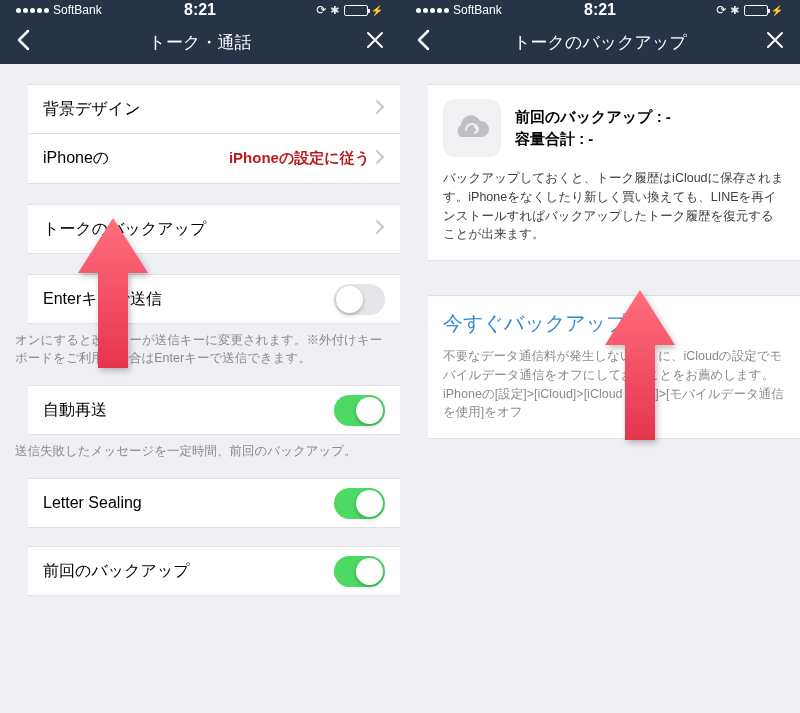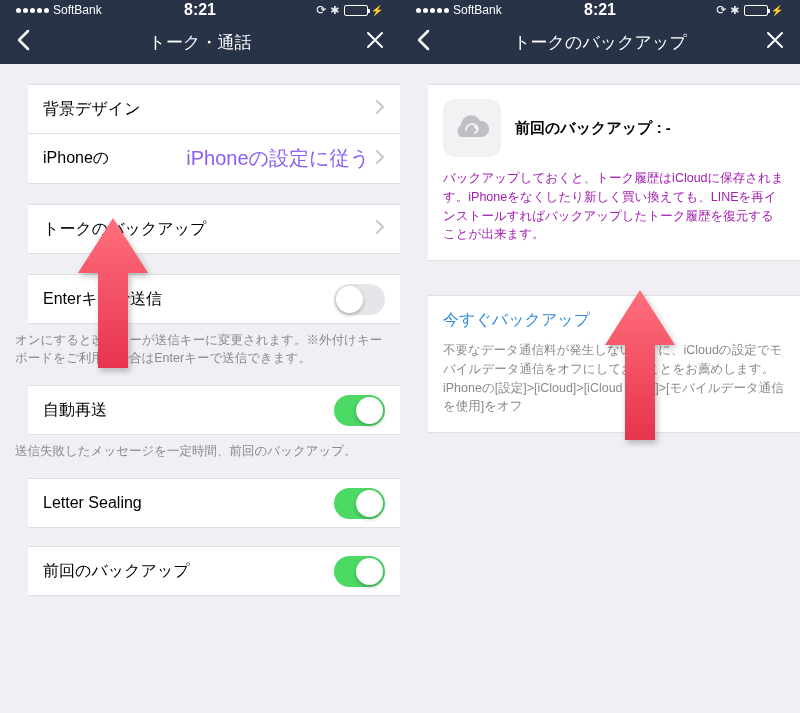--- a/index.html
+++ b/index.html
@@ -66,21 +66,21 @@
     padding: 0 15px;
     display: flex;
     align-items: center;
     justify-content: space-between;
     border-bottom: 1px solid #e0e0e4;
     font-size: 16px;
     color: #000;
   }
   .row:first-child { border-top: 1px solid #e0e0e4; }
   .row .label { flex: 1; }
-  .row .value { color: #8b5cf6; font-size: 20px; margin-right: 6px;}
+  .row .value { color: #b91c1c; font-size: 15px; margin-right: 6px; font-weight: bold;}
   .chevron { color: #c7c7cc; }
   .footer-note {
     font-size: 12.5px;
     color: #8a8a8e;
     padding: 7px 15px 0 15px;
     line-height: 1.45;
   }
   
   .toggle {
     width: 51px; height: 31px; border-radius: 16px; position: relative;
@@ -102,28 +102,28 @@
     align-items: center;
     border-top:1px solid #e0e0e4;
   }
   .cloud-box {
     width: 58px; height: 58px; border-radius: 12px; background: #f2f2f5;
     display:flex; align-items:center; justify-content:center;
   }
   .backup-lines { font-size: 15px; font-weight: 700; line-height: 1.5; }
   .backup-desc {
     background:#fff;
-    font-size: 12.5px; color:#a21caf; line-height:1.5;
+    font-size: 12.5px; color:#404040; line-height:1.5;
     padding: 0 15px 16px 15px;
     border-bottom:1px solid #e0e0e4;
   }
   .link-row {
     background:#fff;
     padding: 14px 0 10px 15px;
-    font-size:16px;
+    font-size:20px;
     color:#2e89d8;
     border-top:1px solid #e0e0e4;
     cursor:pointer;
   }
   .link-note {
     background:#fff;
     font-size:12.5px; color:#8a8a8e; line-height:1.5;
     padding: 0 15px 16px 15px;
     border-bottom:1px solid #e0e0e4;
   }
@@ -295,20 +295,21 @@
     <div class="group">
       <div class="backup-header">
         <div class="cloud-box">
           <svg width="40" height="30" viewBox="0 0 40 30">
             <path d="M30 24 A8 8 0 0 0 28 8 A10 10 0 0 0 9 12 A7 7 0 0 0 9 24 Z" fill="#bfbfc4"></path>
             <path d="M14 17 A6 6 0 0 1 26 17 M23 14 L26 17 L23 20" stroke="#f2f2f5" stroke-width="2" fill="none" stroke-linecap="round" stroke-linejoin="round"></path>
           </svg>
         </div>
         <div class="backup-lines">
           <div>前回のバックアップ : -</div>
+          <div>容量合計 : -</div>
         </div>
       </div>
       <div class="backup-desc">バックアップしておくと、トーク履歴はiCloudに保存されます。iPhoneをなくしたり新しく買い換えても、LINEを再インストールすればバックアップしたトーク履歴を復元することが出来ます。</div>
     </div>
 
     <div class="group" style="margin-top:34px;">
       <div class="link-row">今すぐバックアップ</div>
       <div class="link-note" style="white-space:pre-line;">不要なデータ通信料が発生しないように、iCloudの設定でモバイルデータ通信をオフにしておくことをお薦めします。
 iPhoneの[設定]&gt;[iCloud]&gt;[iCloud Drive]&gt;[モバイルデータ通信を使用]をオフ</div>
     </div>

